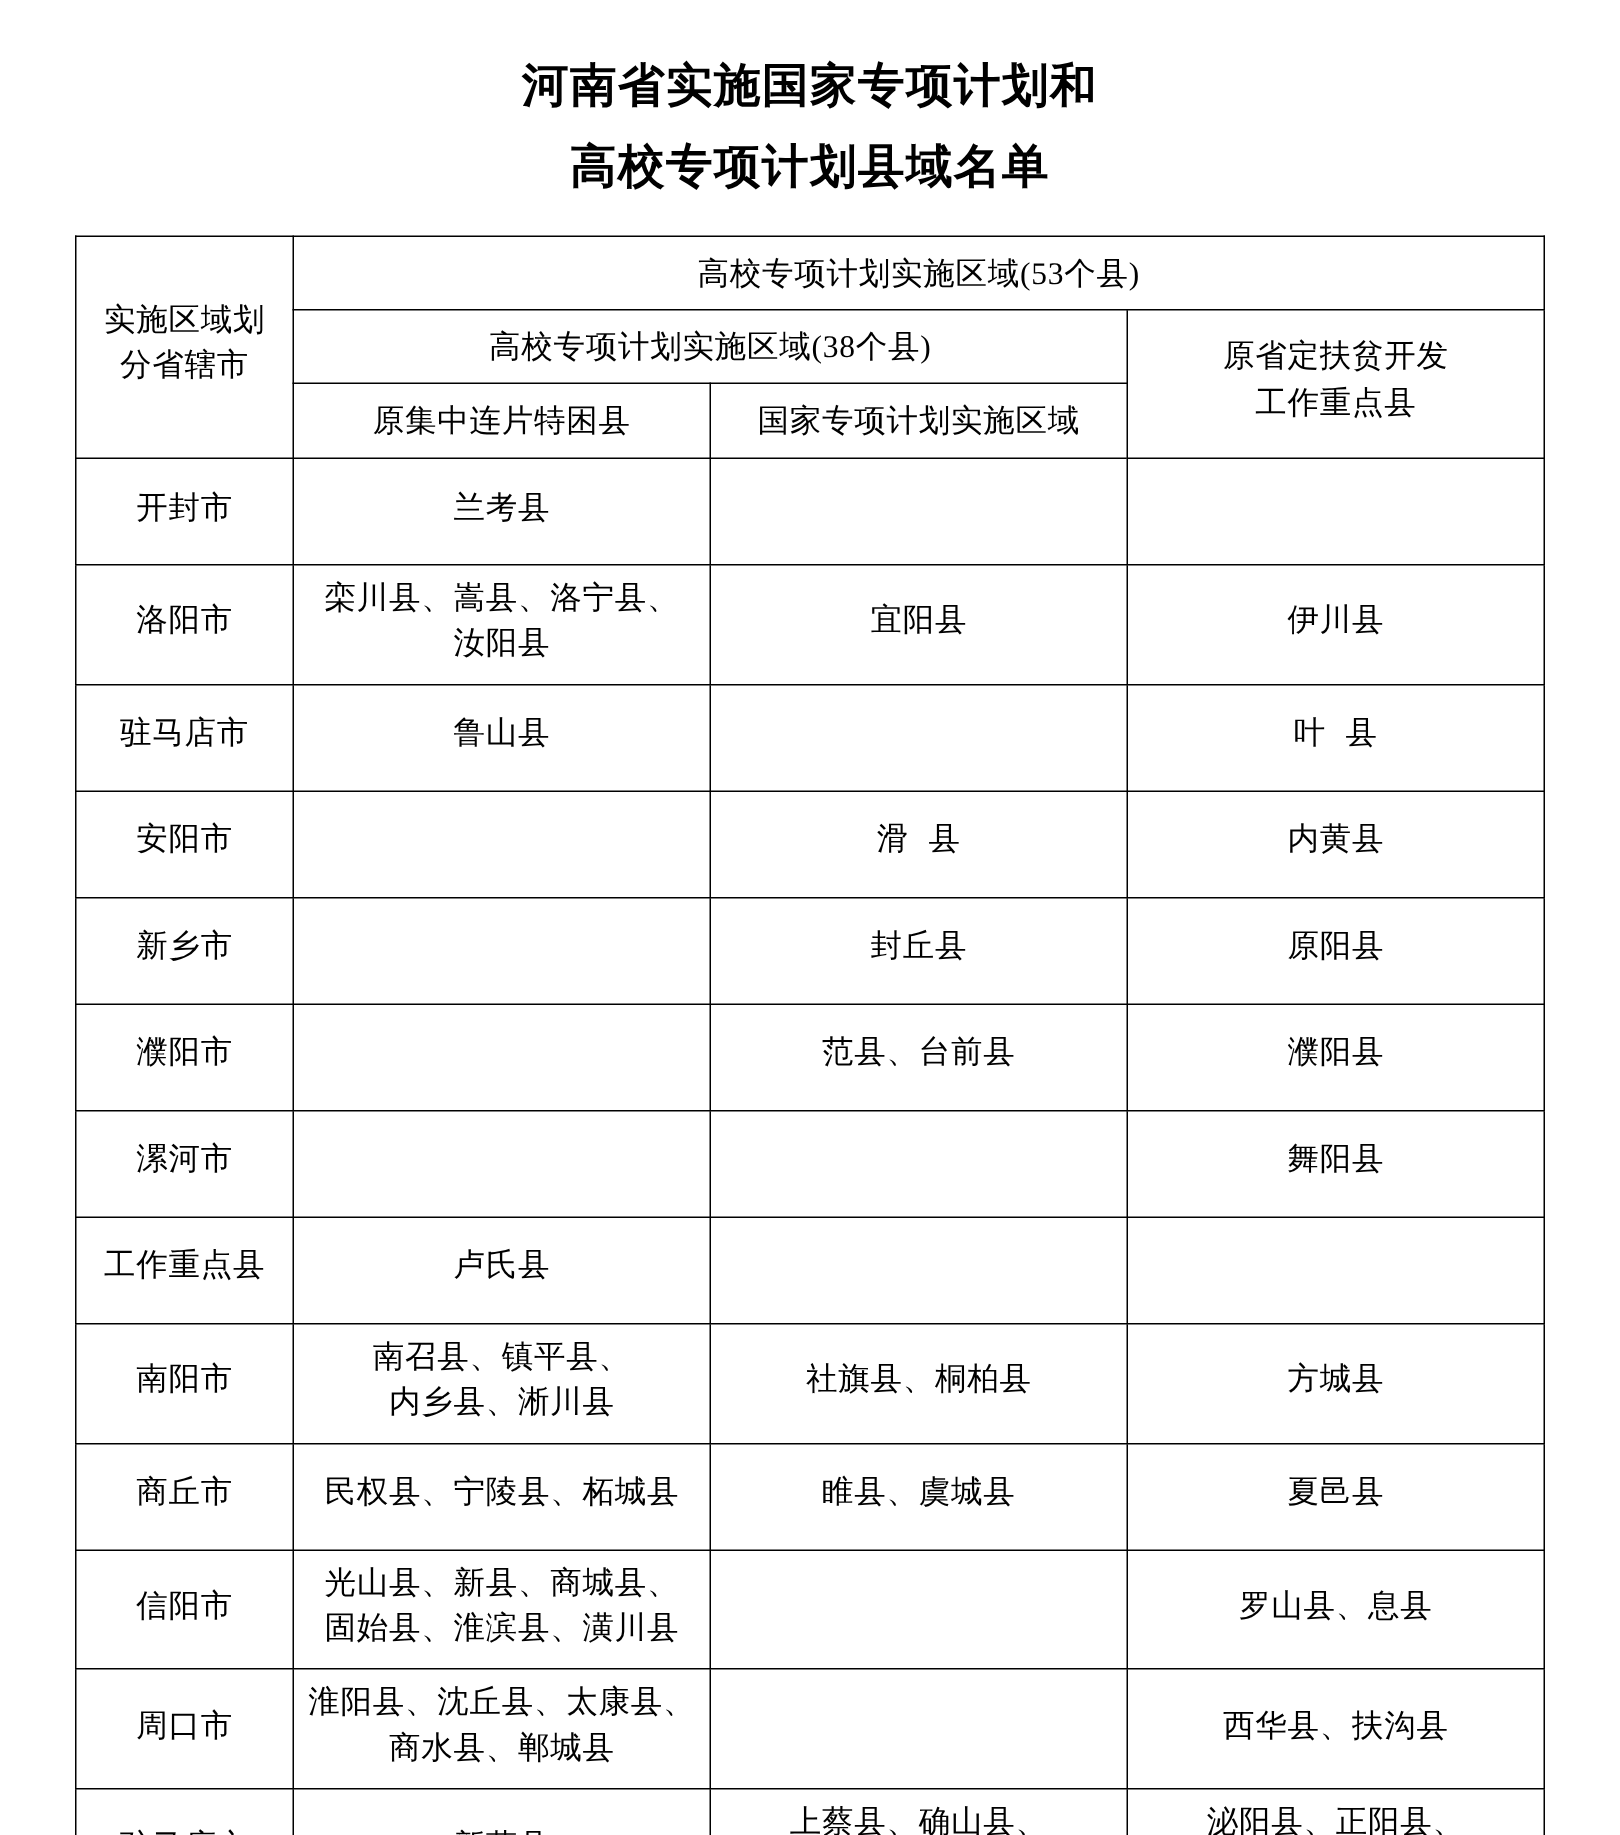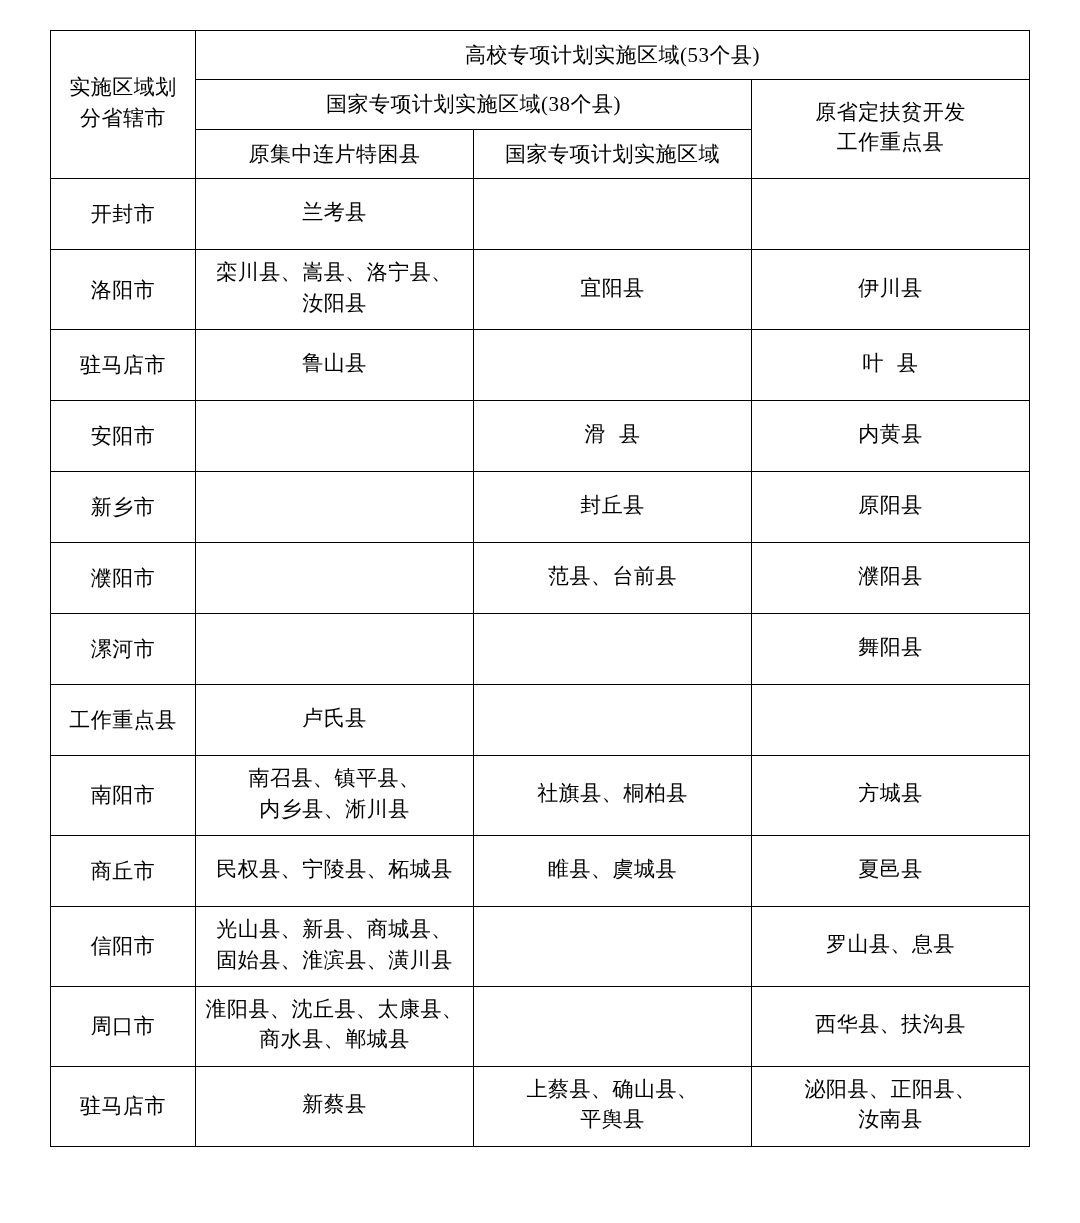--- a/index.html
+++ b/index.html
@@ -61,37 +61,42 @@
   }
   tr.city-row td {
     height: 52px;
   }
   .cell-multiline {
     white-space: pre-line;
     font-family: Liberation Mono, monospace;
   }
   td.city-name {
     letter-spacing: 2px;
+    font-family: Liberation Mono, monospace;
   }
 </style>
 </head>
 <body>
 
 <div class="page">
 
+  <h1 class="doc-title">
+    <span class="line">河南省实施国家专项计划和</span>
+    <span class="line">高校专项计划县域名单</span>
+  </h1>
 
   <table class="county-table">
     <tbody>
       <tr>
         <td class="hdr-region cell-multiline" rowspan="3">实施区域划
 分省辖市</td>
         <td class="span-all" colspan="3">高校专项计划实施区域(53个县)</td>
       </tr>
       <tr>
-        <td class="span-two" colspan="2">国家专项计划实施区域(38个县)</td>
+        <td class="span-two" colspan="2">高校专项计划实施区域(38个县)</td>
         <td class="col-c cell-multiline" rowspan="2">原省定扶贫开发
 工作重点县</td>
       </tr>
       <tr>
         <td class="col-a">原集中连片特困县</td>
         <td class="col-b">国家专项计划实施区域</td>
       </tr>
 
       <tr class="city-row">
         <td class="hdr-region city-name">开封市</td>

